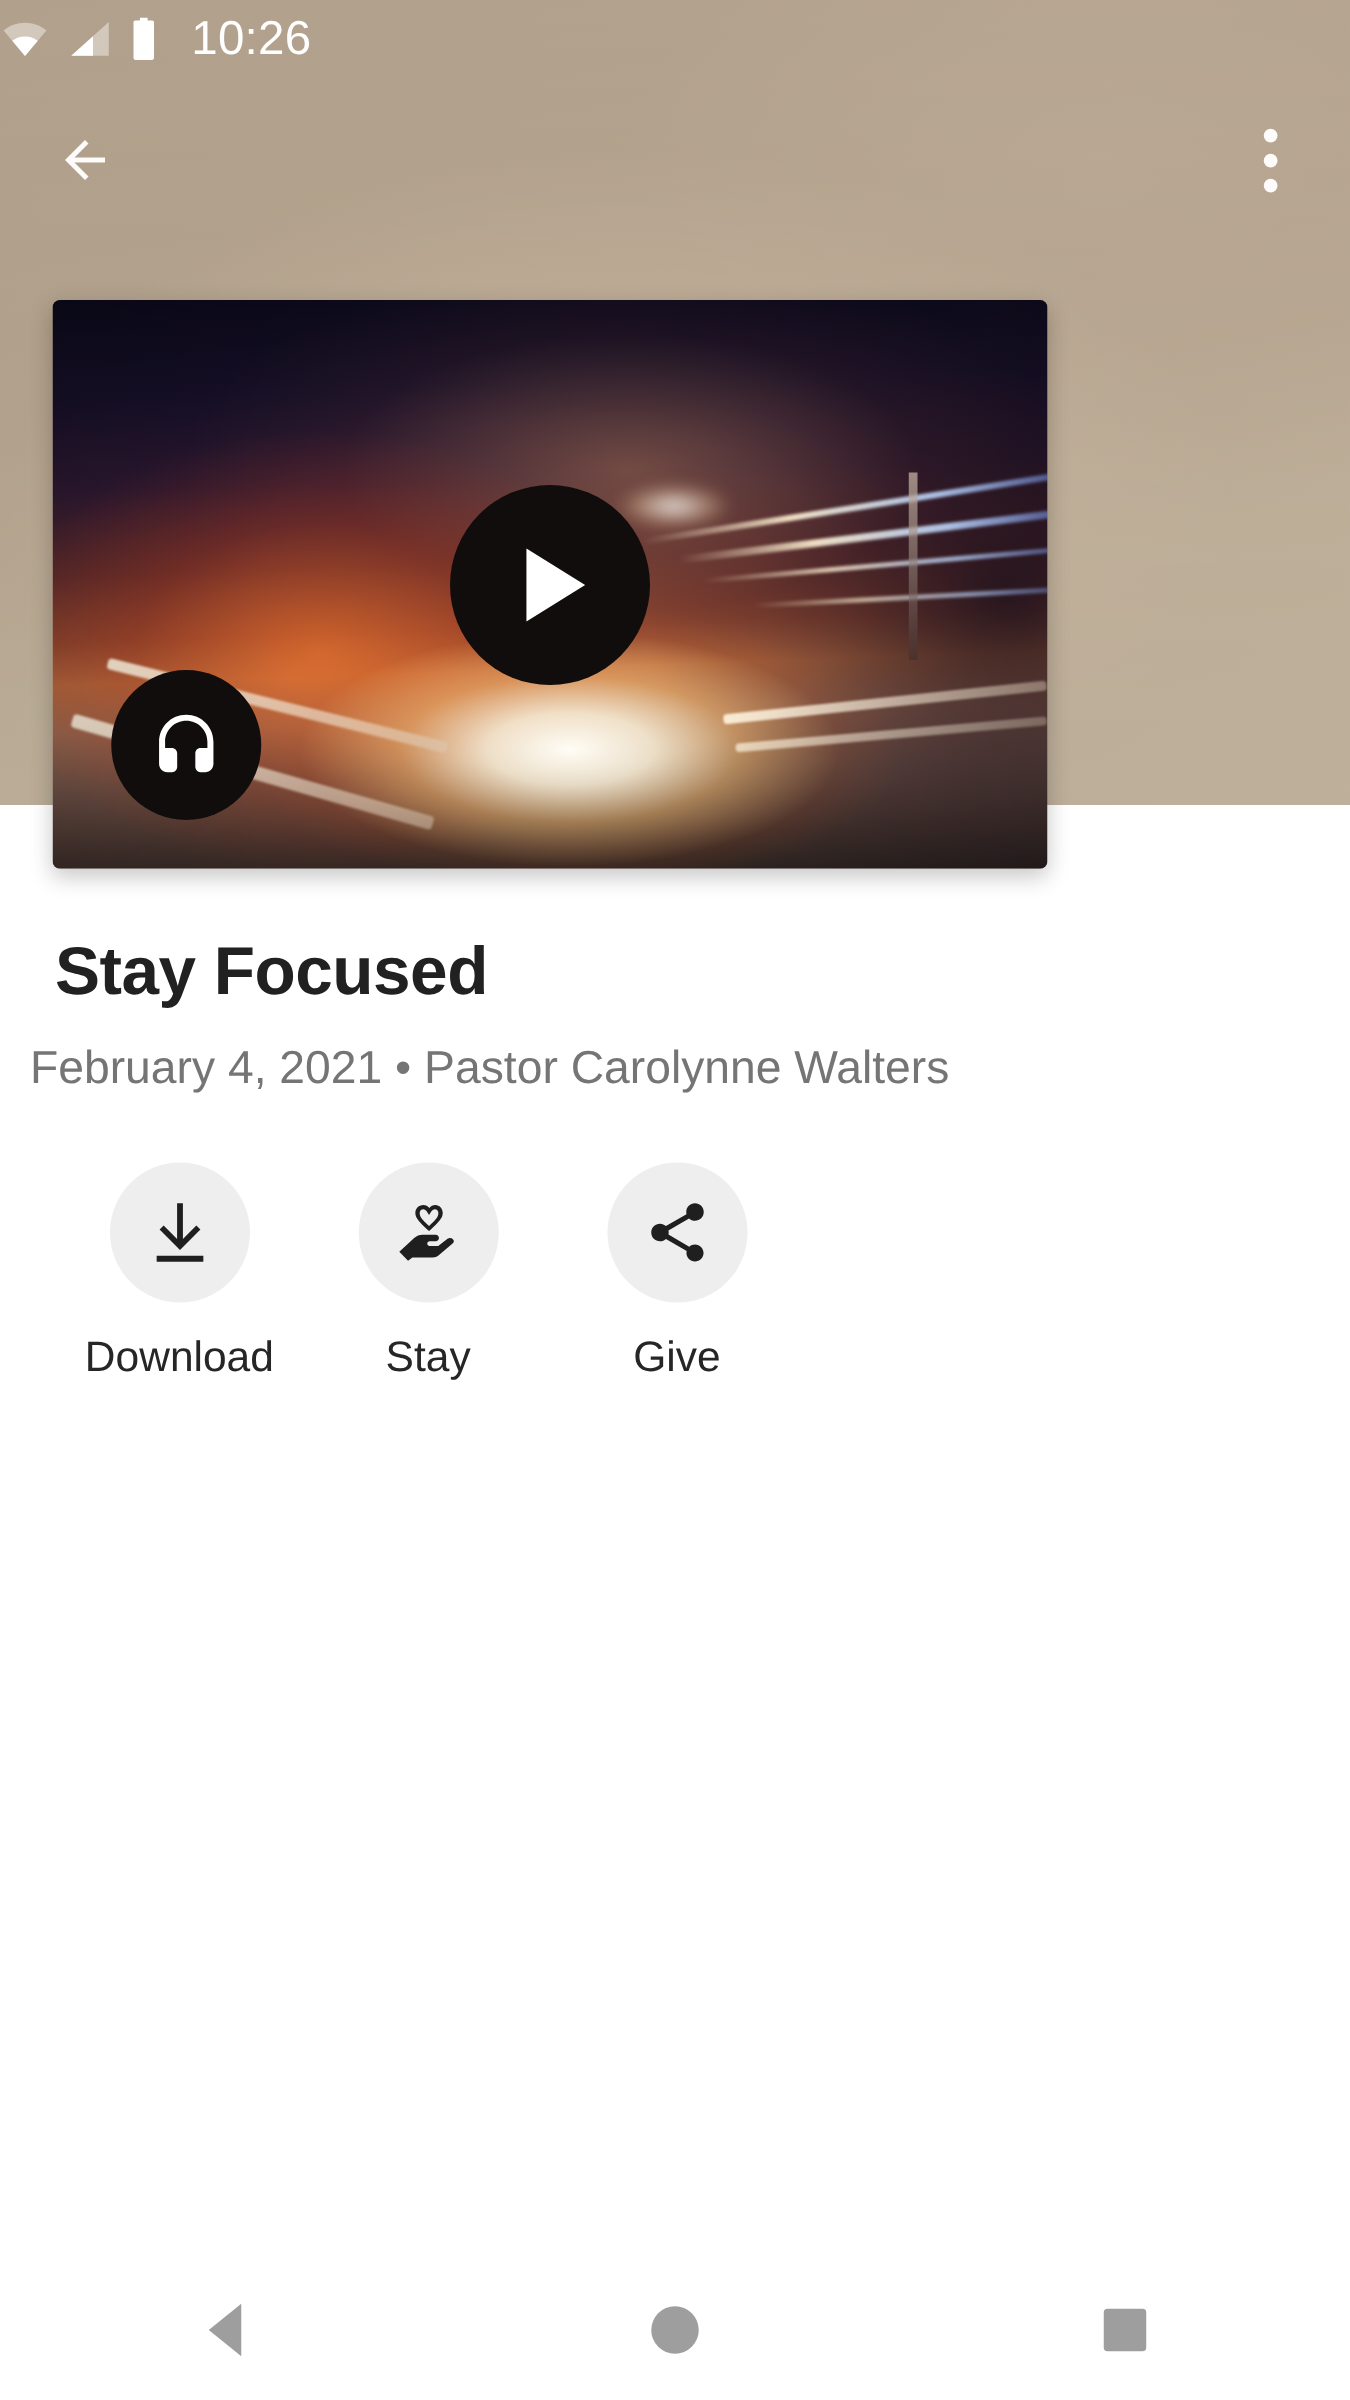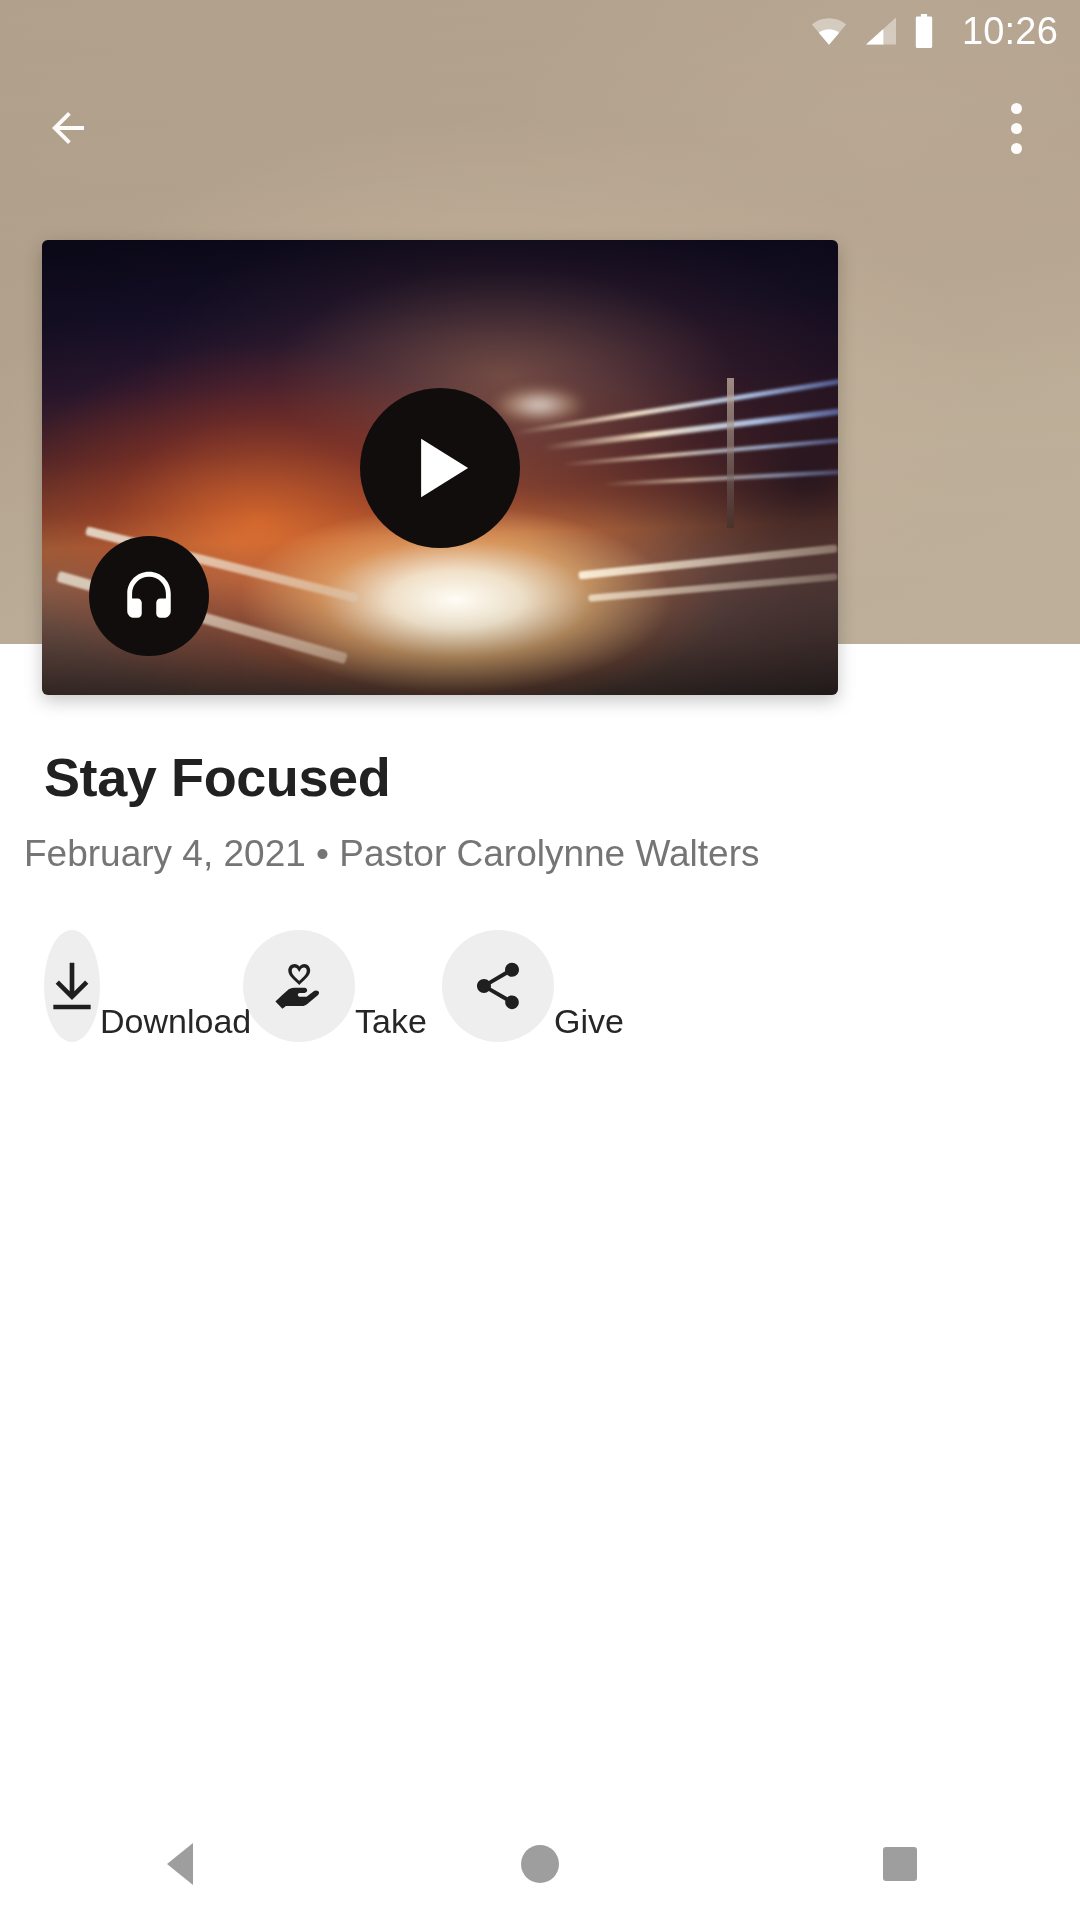--- a/index.html
+++ b/index.html
@@ -43,21 +43,21 @@
   }
 
   
   .status-bar {
     position: absolute;
     left: 0; top: 0;
     width: 1080px;
     height: 62px;
     display: flex;
     align-items: center;
-    justify-content: flex-end;
+    justify-content: flex-start;
     padding-right: 22px;
     box-sizing: border-box;
     z-index: 10;
   }
   .status-icons {
     display: flex;
     align-items: center;
     gap: 13px;
   }
   .wifi-icon { width: 40px; height: 30px; display: block; }
@@ -232,22 +232,22 @@
   
   .actions {
     display: flex;
     align-items: flex-start;
     padding: 52px 44px 0 44px;
     box-sizing: border-box;
     width: 1080px;
   }
   .action-item {
     display: flex;
-    flex-direction: row;
-    align-items: flex-end;
+    flex-direction: column;
+    align-items: center;
     width: 199px;
   }
   .action-circle {
     width: 112px; height: 112px;
     border-radius: 50%;
     background: #eeeeee;
     display: flex;
     align-items: center;
     justify-content: center;
   }
@@ -381,21 +381,21 @@
 
     <div class="action-item">
       <div class="action-circle">
         <span>
           <svg viewBox="0 0 24 24">
             <path d="M14.3 2.6c-0.85 0-1.62 0.4-2.1 1.02C11.72 3 10.95 2.6 10.1 2.6 8.6 2.6 7.4 3.82 7.4 5.34c0 1.86 1.66 3.38 4.18 5.7l0.52 0.48 0.52-0.48c2.52-2.32 4.18-3.84 4.18-5.7 0-1.52-1.2-2.74-2.5-2.74zm-2.1 7.1-0.1 0.1-0.1-0.1c-2.28-2.08-3.1-2.96-3.1-4.36 0-0.72 0.54-1.28 1.2-1.28 0.5 0 1 0.33 1.3 0.8l0.7 1.1 0.7-1.1c0.3-0.47 0.8-0.8 1.3-0.8 0.66 0 1.2 0.56 1.2 1.28 0 1.4-0.82 2.28-3.1 4.36z" fill="#1f1f1f"></path>
             <path d="M20.3 14.3c-0.5-0.5-1.3-0.55-1.86-0.12l-3.2 2.42H12.3c-0.45 0-0.82-0.37-0.82-0.82s0.37-0.82 0.82-0.82h2.1c0.6 0 1.1-0.5 1.1-1.1s-0.5-1.1-1.1-1.1H9.9c-1.1 0-2.1 0.42-2.9 1.12L4.6 16.1l-2.7 2.5 3 3.1 1.5-1.1h6.9c0.78 0 1.53-0.27 2.12-0.77l4.75-4.02c0.56-0.47 0.6-1.3 0.03-1.51z" fill="#1f1f1f"></path>
           </svg>
         </span>
       </div>
-      <div class="action-label">Take</div>
+      <div class="action-label">Stay</div>
     </div>
 
     <div class="action-item">
       <div class="action-circle">
         <span>
           <svg viewBox="0 0 24 24">
             <path d="M18 16.1c-0.76 0-1.44 0.3-1.96 0.77L8.9 12.7c0.05-0.23 0.08-0.46 0.08-0.7s-0.03-0.47-0.08-0.7l7.05-4.11c0.54 0.5 1.25 0.81 2.05 0.81 1.66 0 3-1.34 3-3s-1.34-3-3-3-3 1.34-3 3c0 0.24 0.03 0.47 0.08 0.7L8.03 9.81C7.5 9.31 6.79 9 6 9c-1.66 0-3 1.34-3 3s1.34 3 3 3c0.79 0 1.5-0.31 2.03-0.81l7.12 4.16c-0.05 0.21-0.08 0.43-0.08 0.65 0 1.61 1.31 2.92 2.93 2.92s2.93-1.31 2.93-2.92c0-1.61-1.31-2.9-2.93-2.9z" fill="#1f1f1f"></path>
           </svg>
         </span>
       </div>

